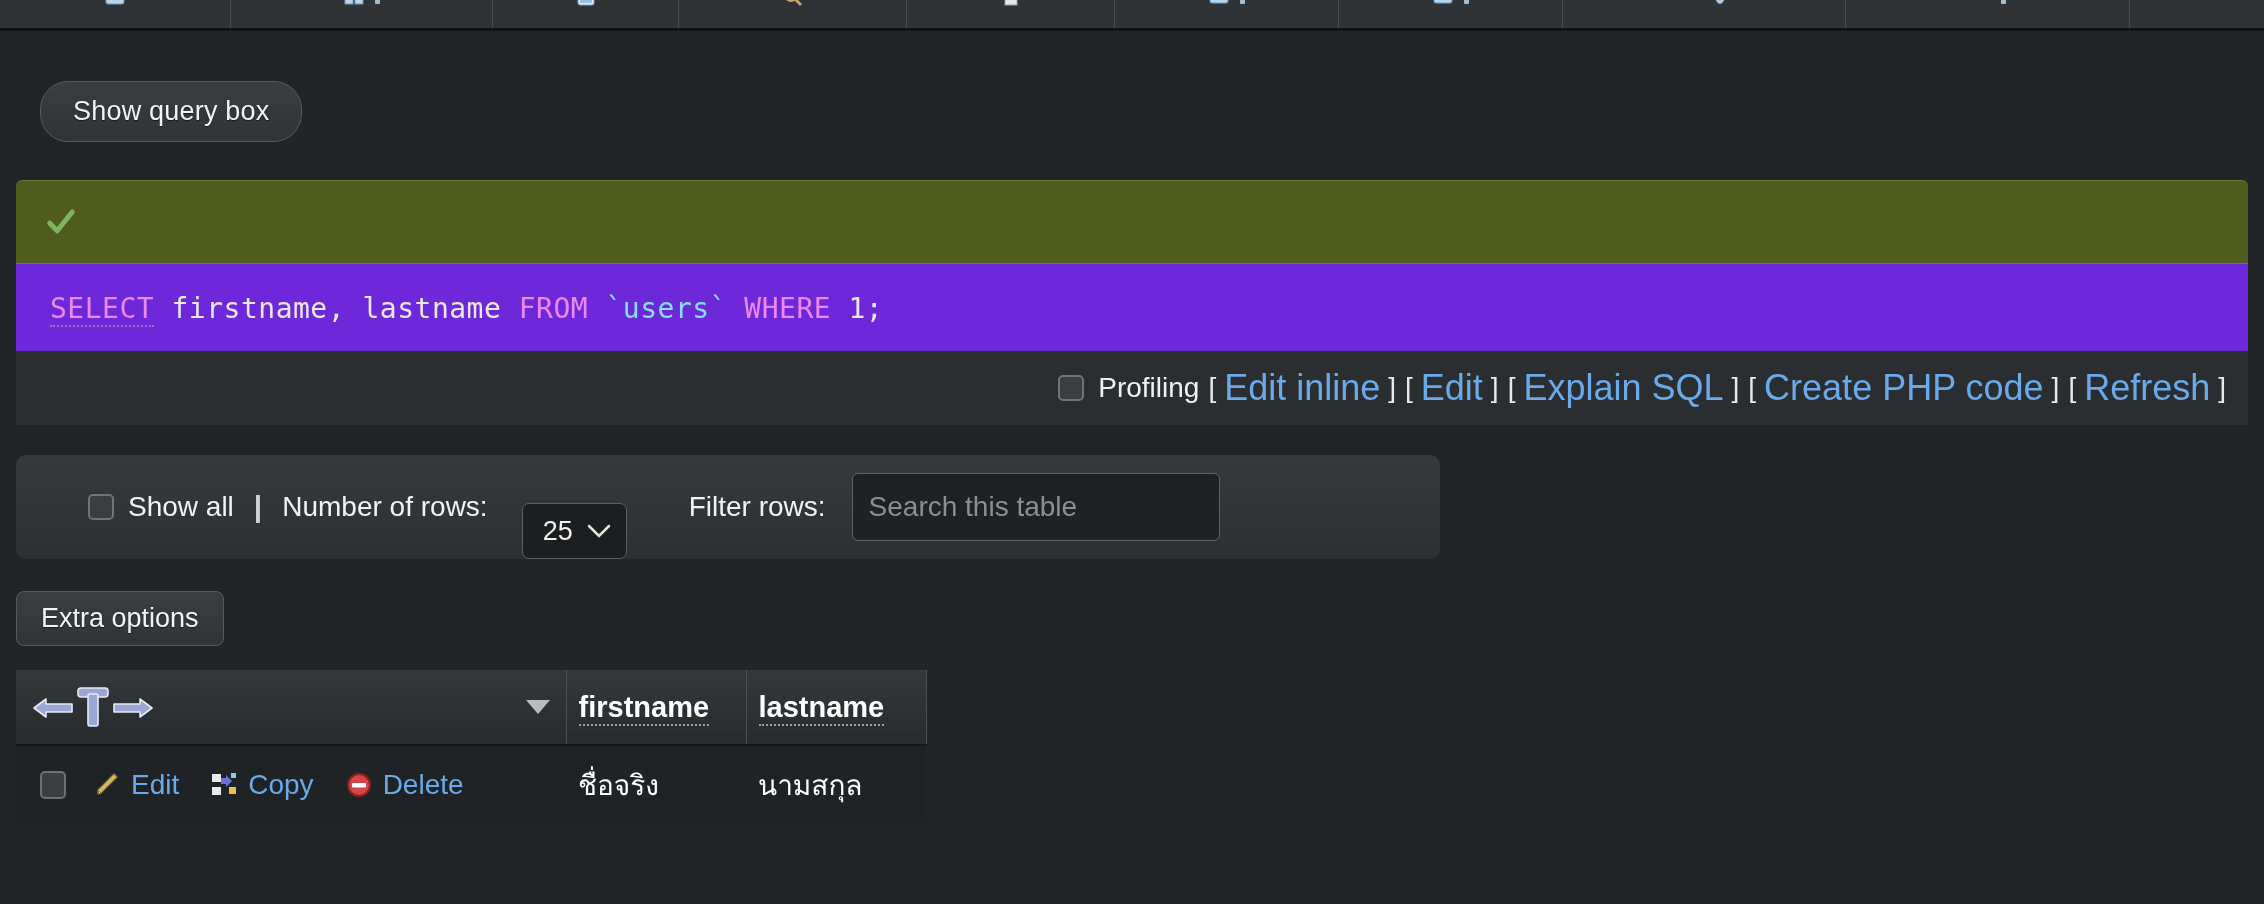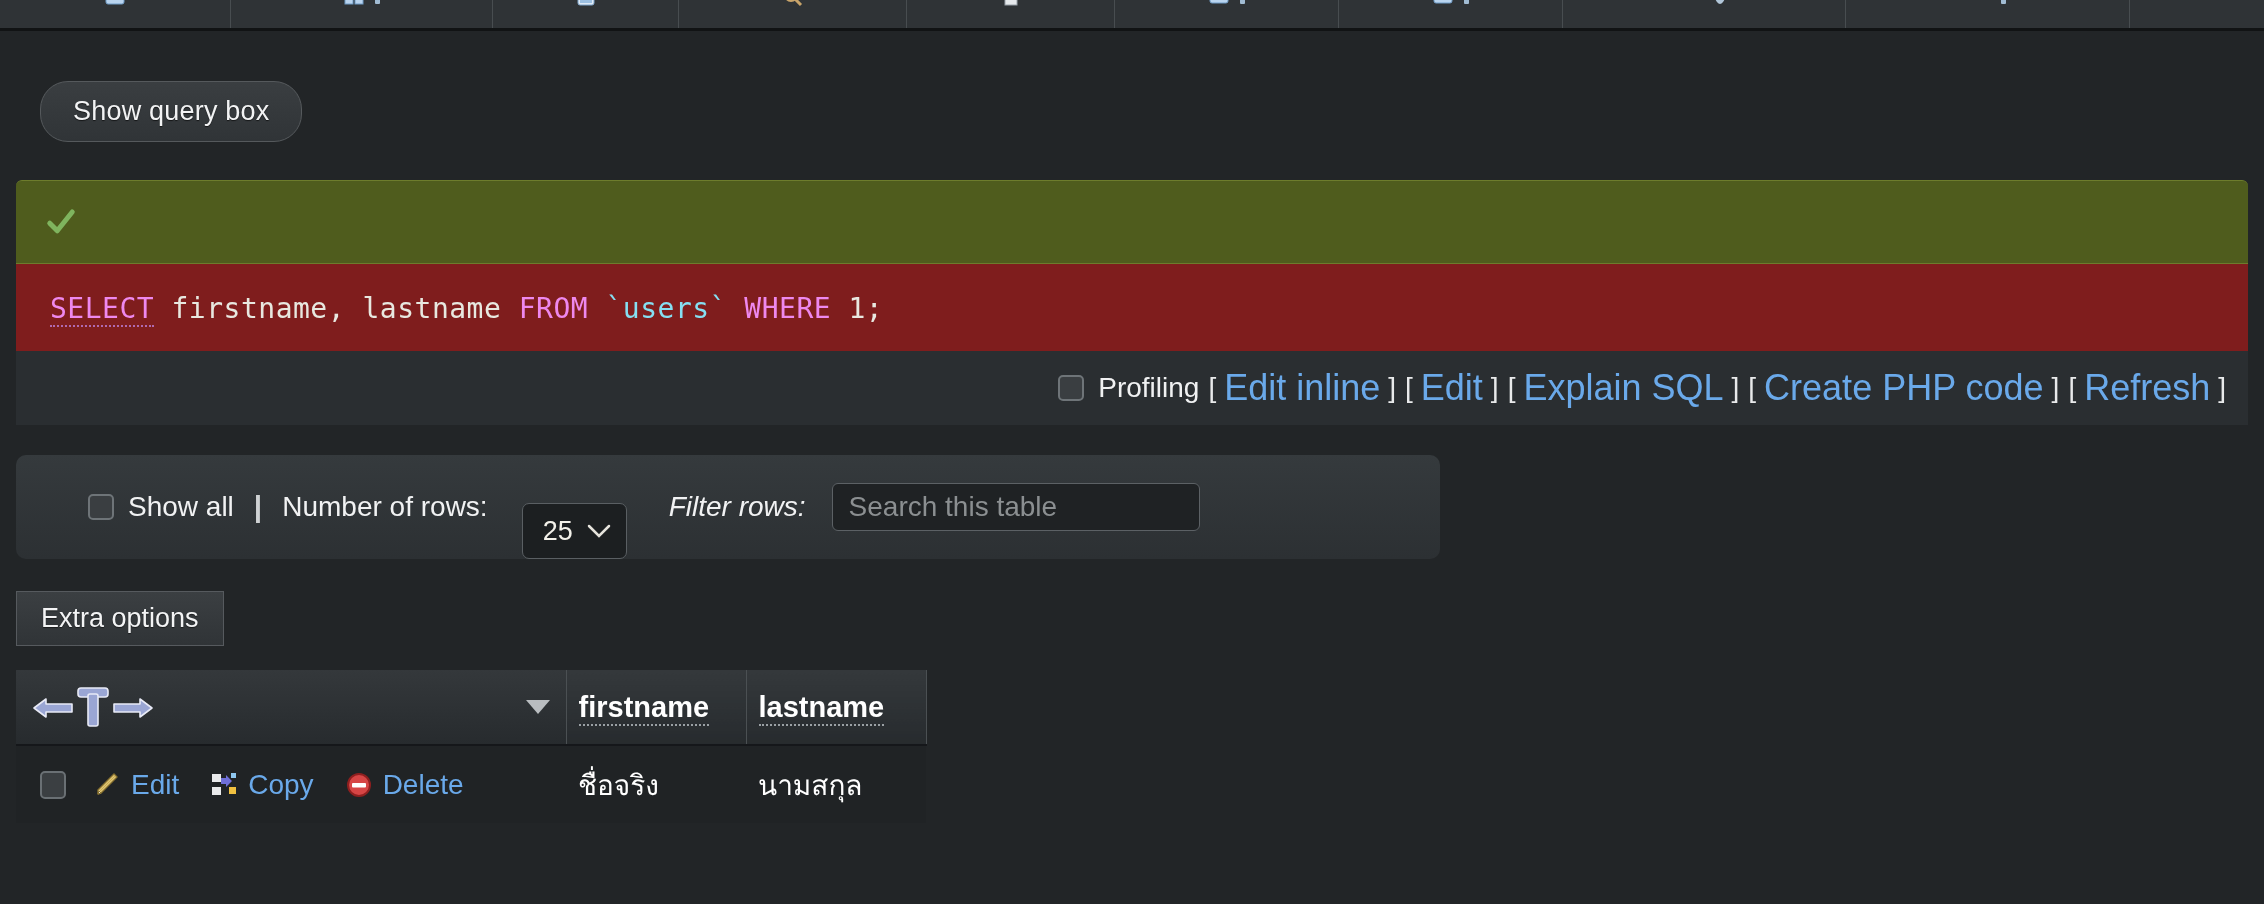--- a/index.html
+++ b/index.html
@@ -88,21 +88,21 @@
     border-radius: 6px 6px 0 0;
   }
   .check-icon { width: 30px; height: 30px; margin-right: 16px; flex: none; }
   .success-text {
     font-size: 30px;
     letter-spacing: .1px;
     text-shadow: 0 1px 1px rgba(0,0,0,.45);
   }
 
   .sqlbox {
-    background: #7f1d1d;
+    background: #6d28d9;
     padding: 28px 0 26px 34px;
     font-family: "DejaVu Sans Mono", "Liberation Mono", monospace;
     font-size: 28px;
     color: #e8e8e0;
     letter-spacing: .5px;
     white-space: pre;
   }
   .kw {
     color: #ee88ee;
   }
@@ -187,43 +187,43 @@
     font-family: "Liberation Sans", sans-serif;
   }
   .sel-wrap { position: relative; display: inline-block; margin-top: 48px; }
   .sel-chevron {
     position: absolute;
     right: 16px;
     top: 50%;
     transform: translateY(-50%);
     pointer-events: none;
   }
-  .filter-label { margin-left: 42px; font-style: italic; }
+  .filter-label { margin-left: 62px; }
   .search-input {
     margin-left: 26px;
     width: 368px;
-    height: 48px;
+    height: 68px;
     box-sizing: border-box;
     background: #1f2224;
     border: 1px solid #5c6165;
     border-radius: 6px;
     color: #f0f0f0;
     font-size: 28px;
     padding: 0 16px;
     font-family: "Liberation Sans", sans-serif;
   }
   .search-input::placeholder { color: #8b8f91; }
 
   .extra-wrap { padding: 32px 0 0 0; }
   .btn-rect {
     display: inline-block;
     background: linear-gradient(#3b3f42, #303437);
     color: #f3f4f5;
     border: 1px solid #565a5e;
-    border-radius: 0;
+    border-radius: 8px;
     padding: 13px 24px;
     font-size: 27px;
     line-height: 1;
     cursor: pointer;
     text-shadow: 0 1px 1px rgba(0,0,0,.5);
   }
 
   
   .results {
     margin-top: 24px;

